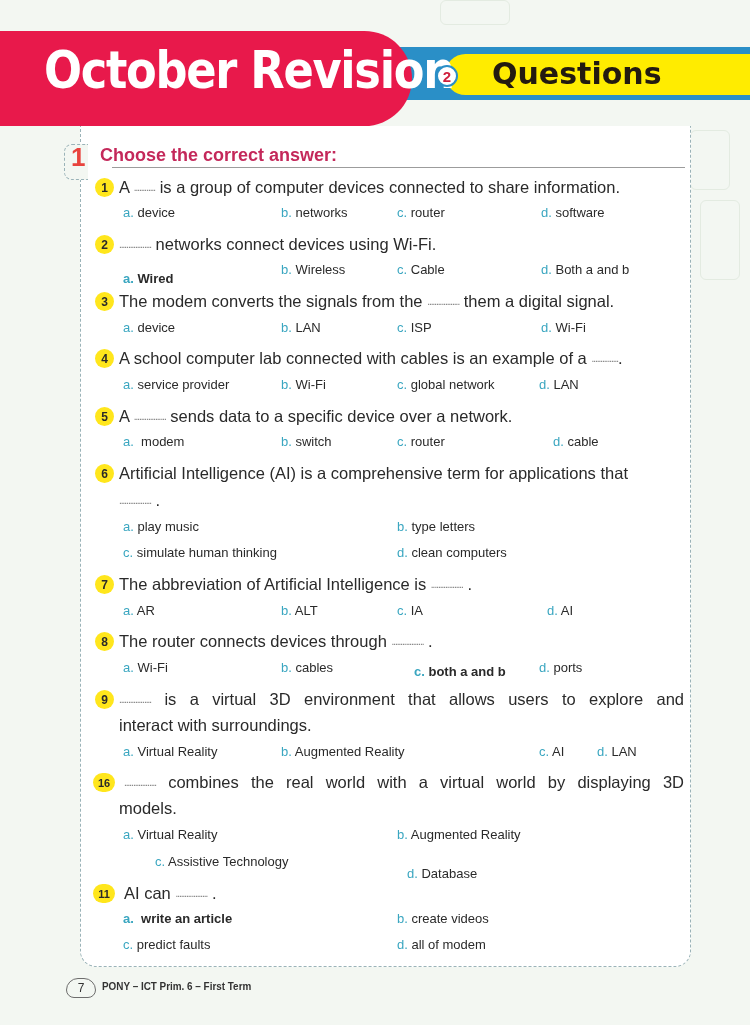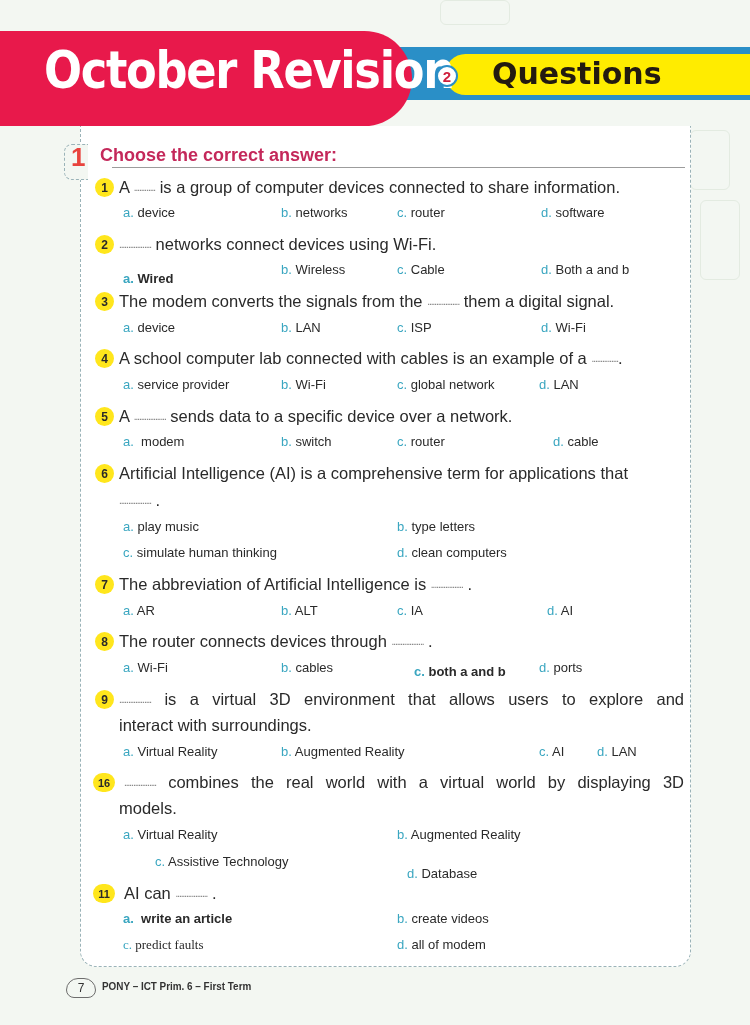--- a/index.html
+++ b/index.html
@@ -260,17 +260,17 @@
 <div class="q" style="top:880px;">
   <span class="q-badge wide">11</span>
   <span class="q-text" style="left:29px;">
     <span>AI can</span>
     <span class="blank">..................</span>
     <span>.</span>
   </span>
 </div>
 <div class="opt" style="left:123px;top:906px;font-weight:bold;"><span class="opt-letter">a.</span>&nbsp; <span class="opt-text">write an article</span></div>
 <div class="opt" style="left:397px;top:906px;"><span class="opt-letter">b.</span> <span class="opt-text">create videos</span></div>
-<div class="opt" style="left:123px;top:932px;font-family:Liberation Serif, serif;"><span class="opt-letter">c.</span> <span class="opt-text">predict faults</span></div>
+<div class="opt" style="left:123px;top:932px;"><span class="opt-letter">c.</span> <span class="opt-text">predict faults</span></div>
 <div class="opt" style="left:397px;top:932px;"><span class="opt-letter">d.</span> <span class="opt-text">all of modem</span></div>
 
 <div class="footer-cloud">7</div>
 <div class="footer-text">PONY – ICT Prim. 6 – First Term</div>
 
 </body></html>

